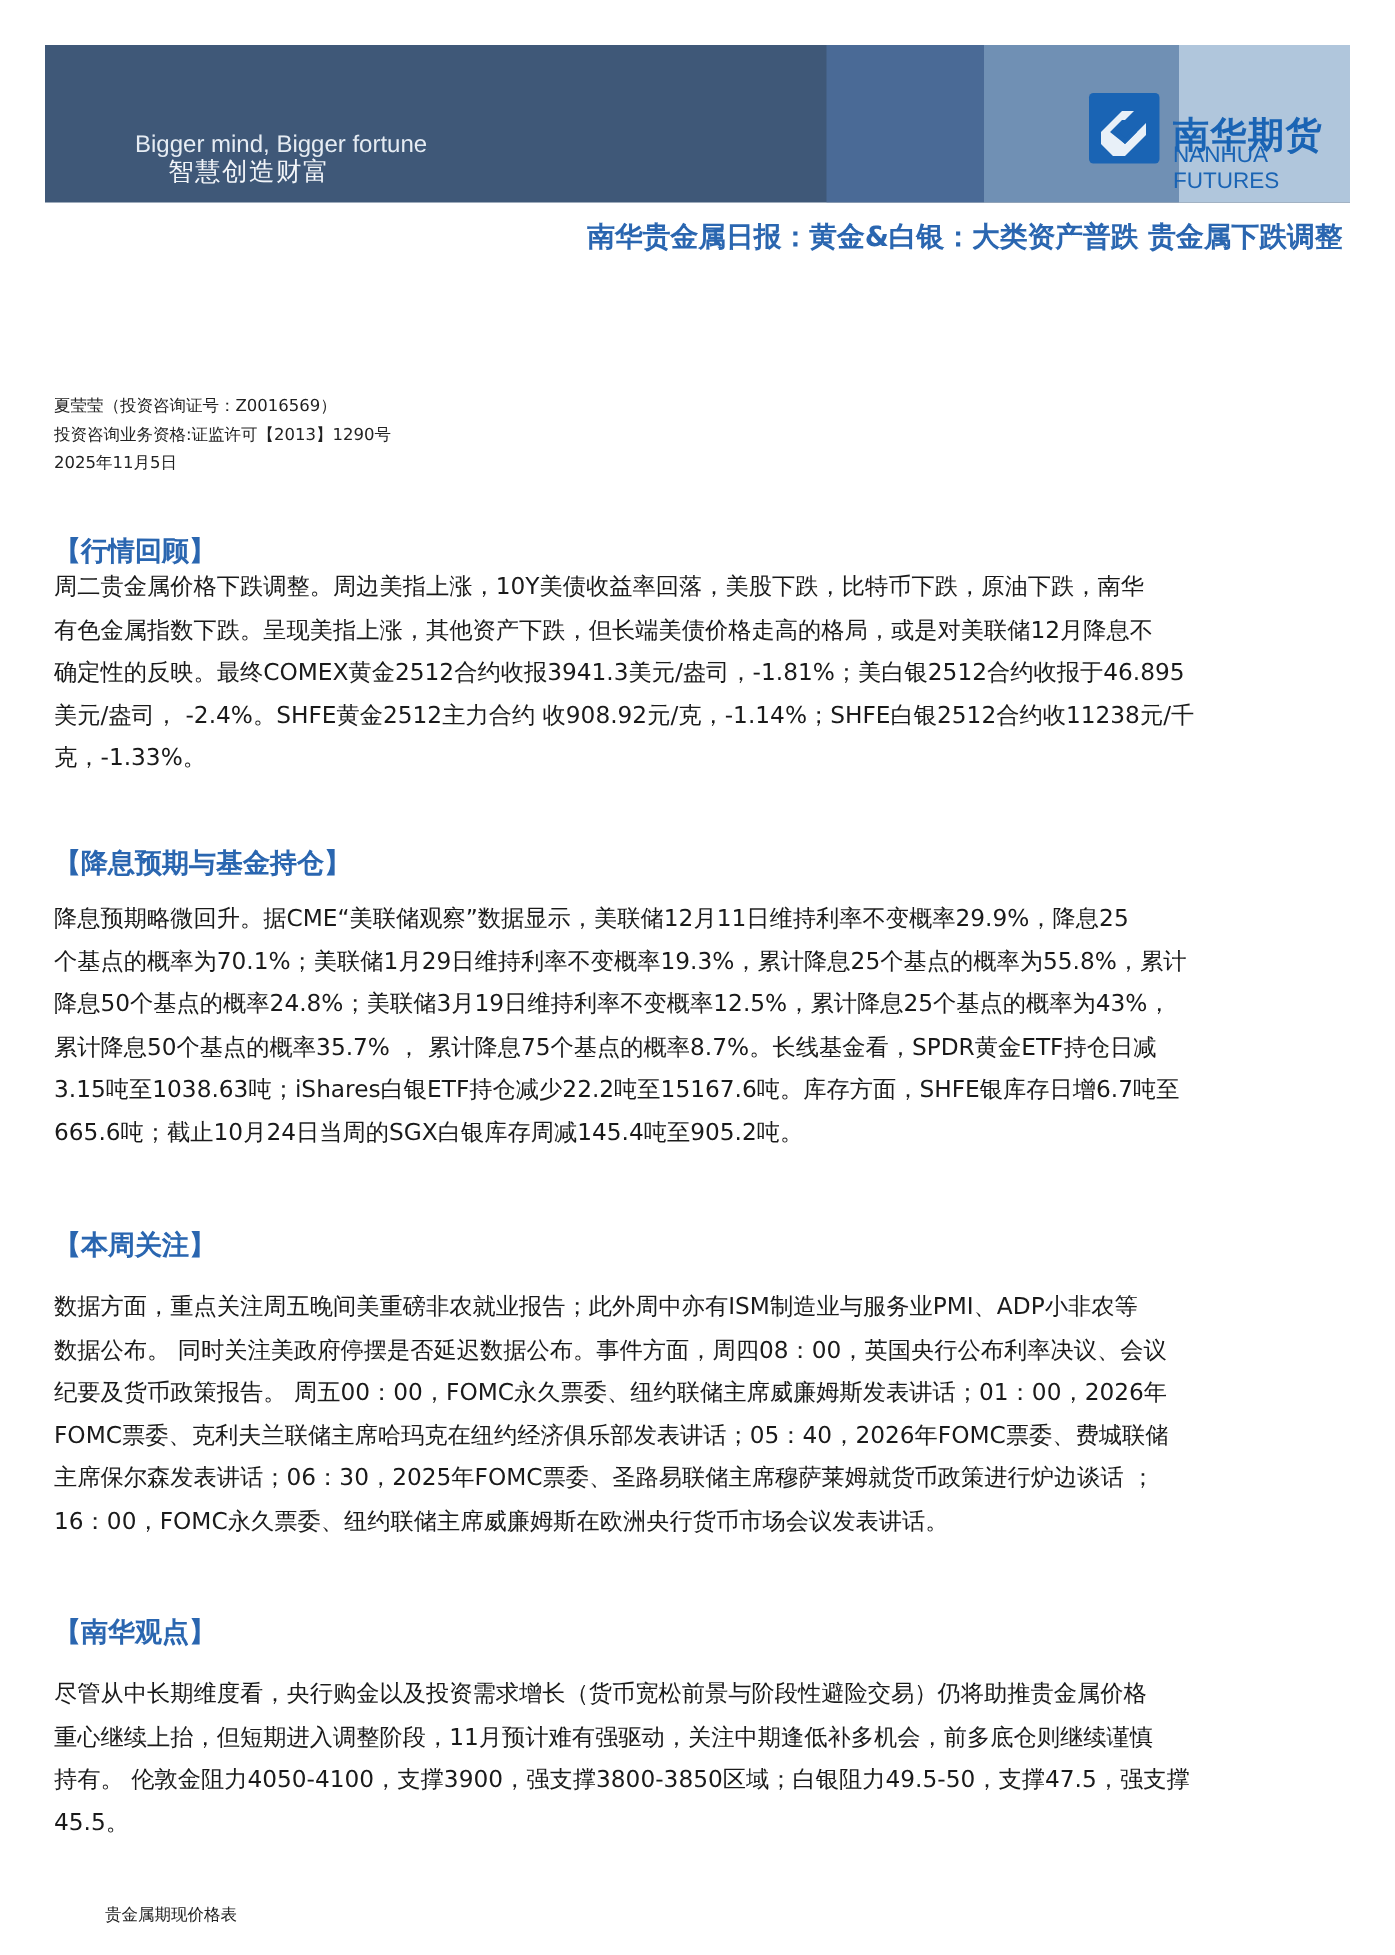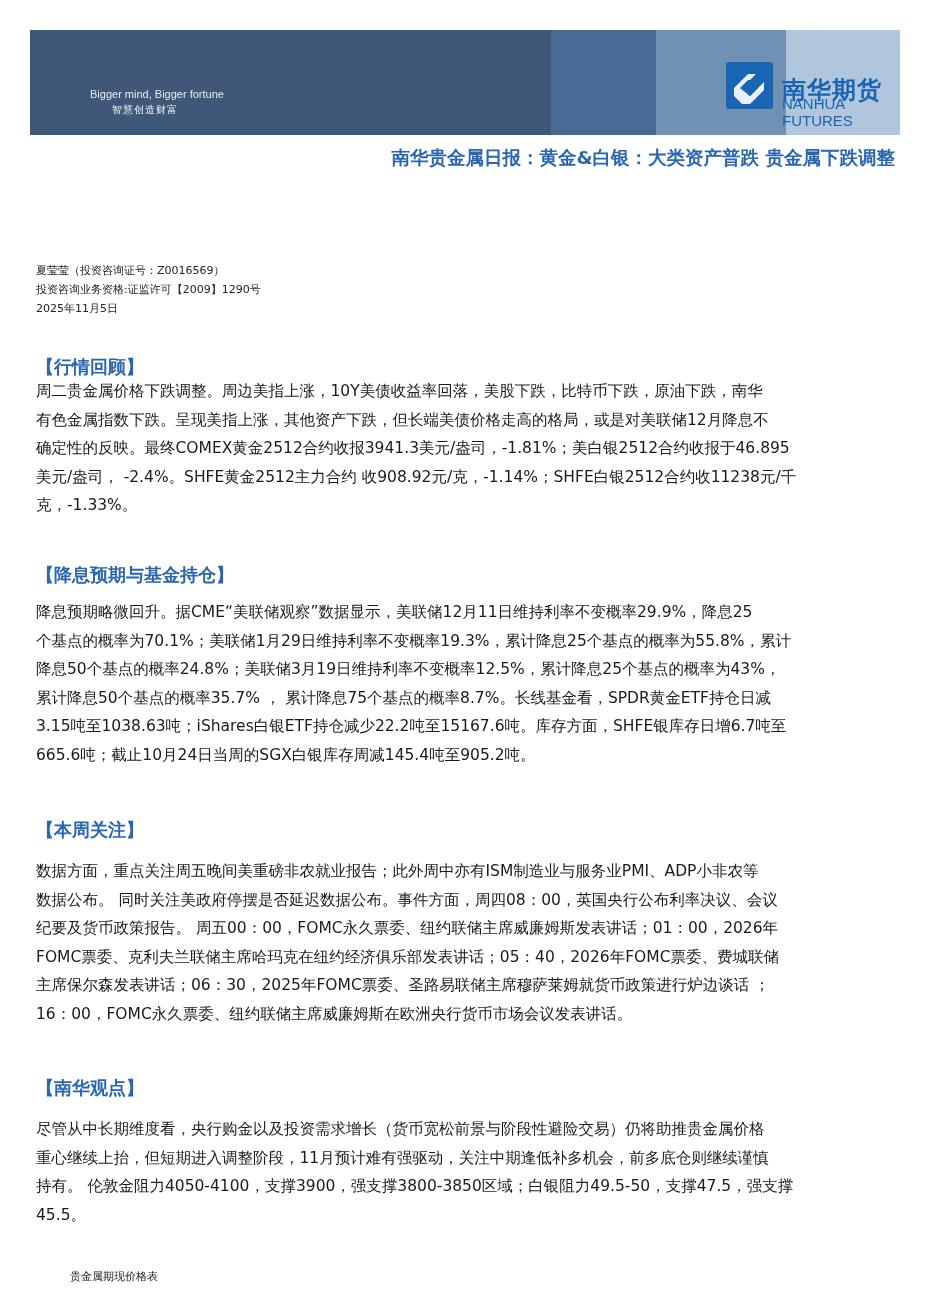--- a/index.html
+++ b/index.html
@@ -2,22 +2,22 @@
 <html><head>
 <meta charset="utf-8">
 <style>
   html, body { margin:0; padding:0; background:#ffffff; }
   body { width:930px; height:1303px; position:relative; overflow:hidden;
          font-family:"DejaVu Sans","Liberation Sans",sans-serif; color:#1a1a1a; }
   .banner { position:absolute; left:30px; top:30px; width:870px; height:105px; background:#3f5878; overflow:hidden; }
   .banner .band1 { position:absolute; left:521px; top:0; width:105px; height:105px; background:#4a6a96; }
   .banner .band2 { position:absolute; left:626px; top:0; width:130px; height:105px; background:#7090b4; }
   .banner .band3 { position:absolute; left:756px; top:0; width:114px; height:105px; background:#b0c6dc; }
-  .slogan-en { position:absolute; left:60px; top:58px; font-size:11px; color:#e6ecf3; font-family:"Liberation Sans",sans-serif; }
-  .slogan-cn { position:absolute; left:82px; top:73px; font-size:10px; color:#f2f5f9; letter-spacing:1px; }
+  .slogan-en { position:absolute; left:60px; top:58px; font-size:16px; color:#e6ecf3; font-family:"Liberation Sans",sans-serif; }
+  .slogan-cn { position:absolute; left:82px; top:73px; font-size:17px; color:#f2f5f9; letter-spacing:1px; }
   .logo { position:absolute; left:696px; top:32px; width:170px; height:48px; }
   .logo-mark { position:absolute; left:0; top:0; width:47px; height:47px; background:#1a64b4; border-radius:3px; }
   .logo-cn { position:absolute; left:56px; top:12px; font-size:24px; font-weight:bold; color:#1a64b4; letter-spacing:1px; }
   .logo-en { position:absolute; left:56px; top:33px; font-size:15px; font-weight:normal; color:#1a64b4; font-family:"Liberation Sans",sans-serif; }
   .title { position:absolute; right:35px; top:145px; font-size:18.5px; font-weight:bold; color:#2a66b0; white-space:nowrap; }
   .meta { position:absolute; left:36px; top:261px; font-size:11px; line-height:19px; color:#222; }
   .section-h { position:absolute; left:36px; font-size:18px; font-weight:bold; color:#2a66b0; }
   .para { position:absolute; left:36px; width:862px; font-size:15.5px; line-height:28.5px; color:#1a1a1a; }
   .para .line { display:block; white-space:nowrap; }
   .caption { position:absolute; left:42px; top:1269px; font-size:11px; color:#222;margin-left:28px; }
@@ -40,21 +40,21 @@
     </div>
     <div class="logo-cn">南华期货</div>
     <div class="logo-en">NANHUA FUTURES</div>
   </div>
 </div>
 
 <div class="title">南华贵金属日报：黄金&amp;白银：大类资产普跌 贵金属下跌调整</div>
 
 <div class="meta">
   <div>夏莹莹（投资咨询证号：Z0016569）</div>
-  <div>投资咨询业务资格:证监许可【2009】1290号</div>
+  <div>投资咨询业务资格:证监许可【2013】1290号</div>
   <div>2025年11月5日</div>
 </div>
 
 <div class="section-h" style="top:342px;margin-top:13px;">【行情回顾】</div>
 <div class="para" style="top:377px;">
   <span class="line"> 周二贵金属价格下跌调整。周边美指上涨，10Y美债收益率回落，美股下跌，比特币下跌，原油下跌，南华</span>
   <span class="line">有色金属指数下跌。呈现美指上涨，其他资产下跌，但长端美债价格走高的格局，或是对美联储12月降息不</span>
   <span class="line">确定性的反映。最终COMEX黄金2512合约收报3941.3美元/盎司，-1.81%；美白银2512合约收报于46.895</span>
   <span class="line">美元/盎司， -2.4%。SHFE黄金2512主力合约 收908.92元/克，-1.14%；SHFE白银2512合约收11238元/千</span>
   <span class="line">克，-1.33%。</span>

